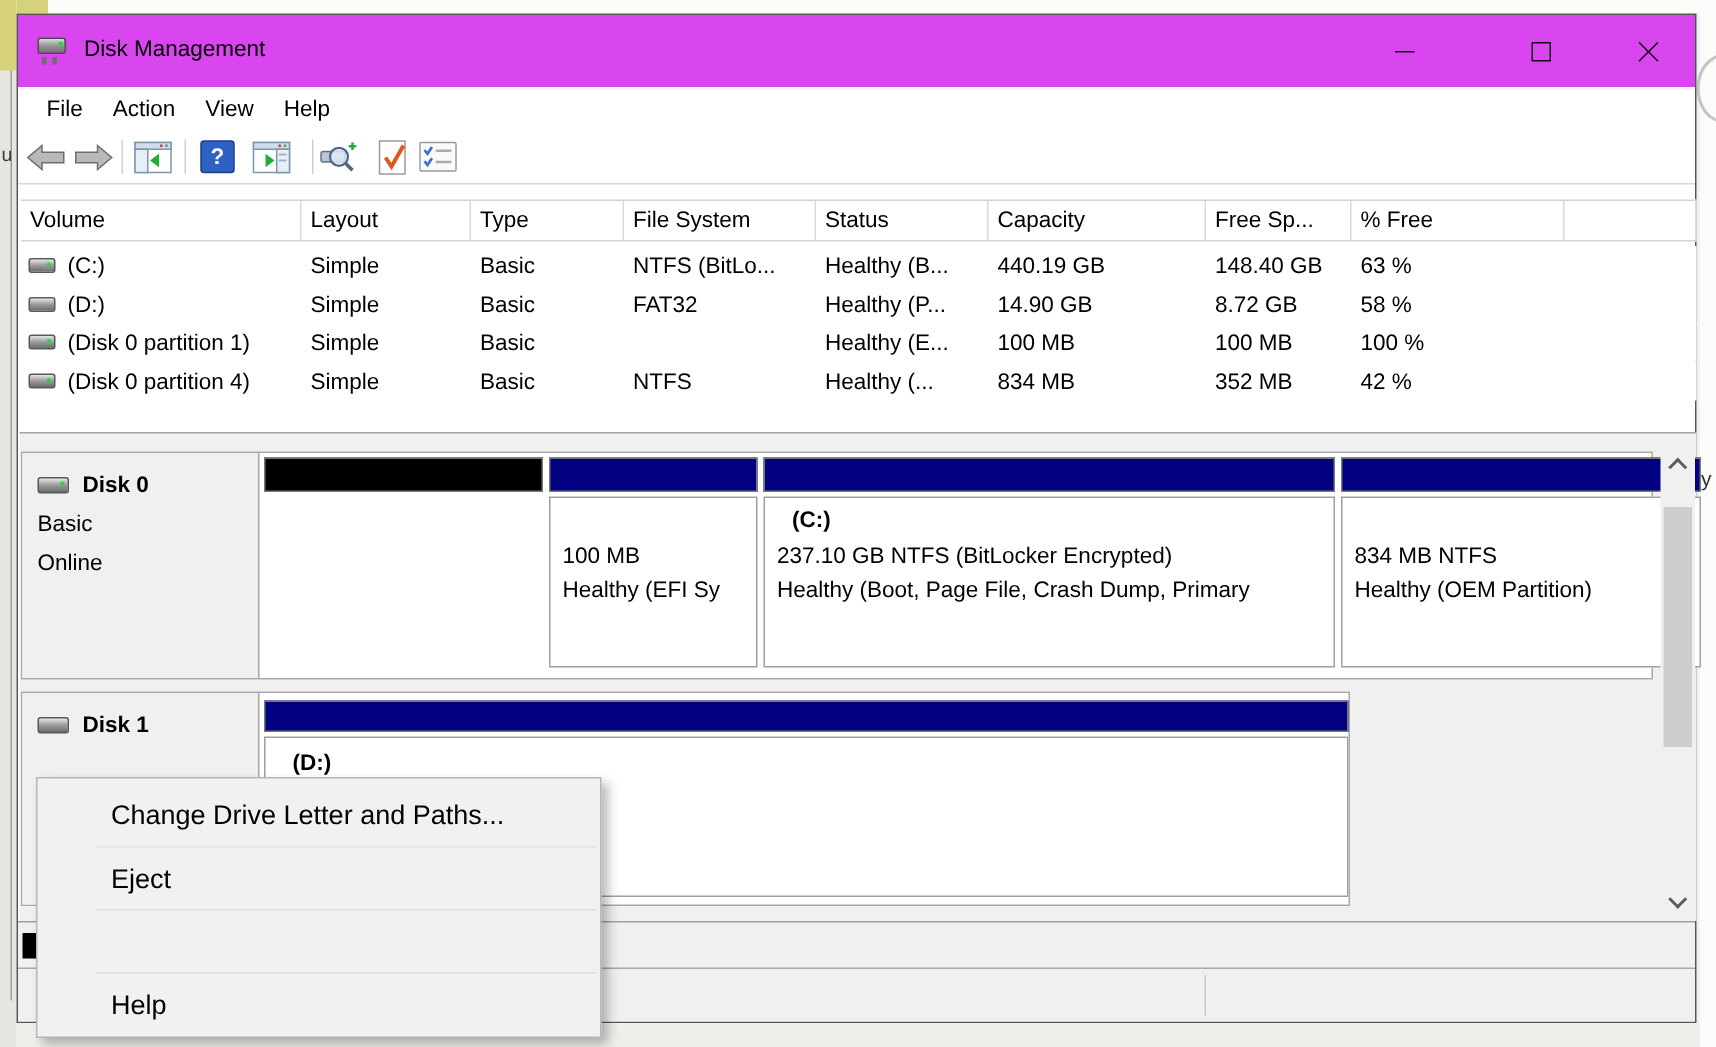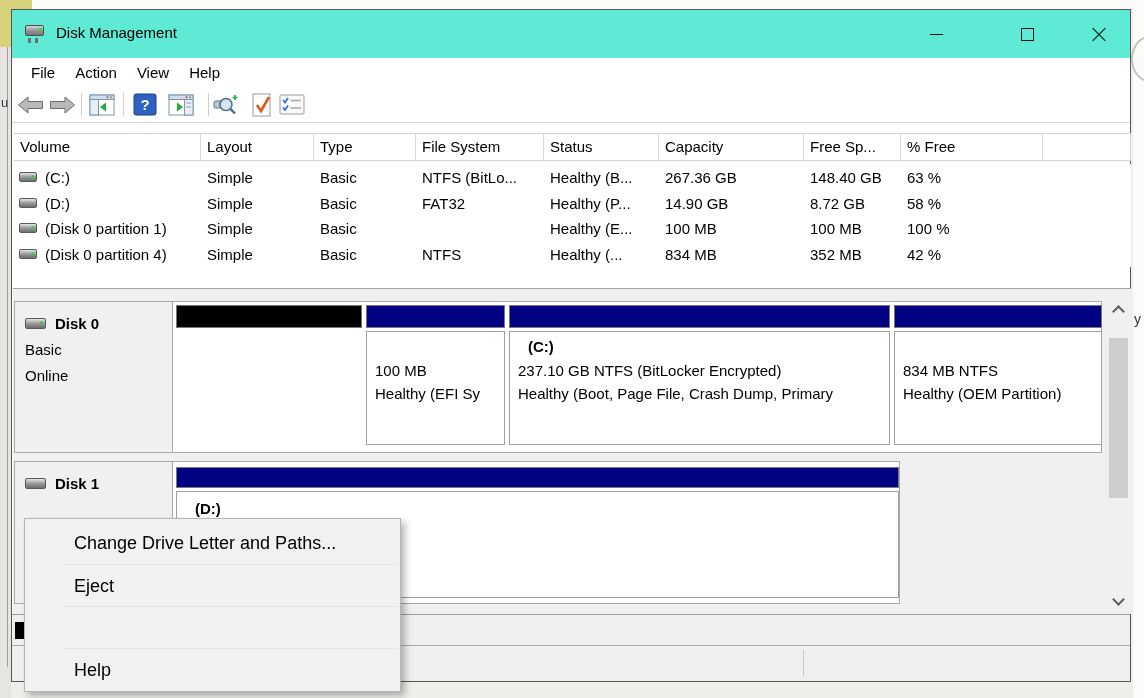--- a/index.html
+++ b/index.html
@@ -21,21 +21,21 @@
   .artifact-u{position:absolute;left:1px;top:95px;font-size:13px;color:#3a3a3a}
   .artifact-y{position:absolute;left:1134px;top:311px;font-size:14px;color:#333}
   .artifact-arc{position:absolute;left:1131px;top:36px;width:36px;height:46px;
     border:2px solid #c4c4c1;border-radius:50%}
 
   
   #window{position:absolute;left:11px;top:9px;width:1120px;height:673px;
     background:#fff;border:1px solid #565656}
 
   
-  .titlebar{position:absolute;left:0;top:0;width:100%;height:48px;background:#5eead4}
+  .titlebar{position:absolute;left:0;top:0;width:100%;height:48px;background:#d946ef}
   .app-icon{position:absolute;left:11px;top:14px;width:24px;height:20px}
   .app-icon .body{position:absolute;left:2px;top:1px;width:19px;height:11px;
     background:linear-gradient(#d8d8d8,#909090 55%,#777);border:1px solid #4c4c4c;border-radius:2px}
   .app-icon .led{position:absolute;right:5px;top:4px;width:3px;height:3px;background:#2fd04a}
   .app-icon .pin1{position:absolute;left:5px;bottom:1px;width:3px;height:5px;background:#6e6e6e}
   .app-icon .pin2{position:absolute;left:12px;bottom:1px;width:3px;height:5px;background:#6e6e6e}
   .title-text{position:absolute;left:44px;top:0;line-height:46px;font-size:15px}
 
   .win-btn{position:absolute;top:9px;width:46px;height:30px;display:flex;align-items:center;justify-content:center}
   #btn-min{left:901px}#btn-max{left:992px}#btn-close{left:1064px}
@@ -87,21 +87,21 @@
   .part{position:absolute}
   .part .band{height:23px;border:1px solid #787878}
   .part .body{position:relative;margin-top:3px;height:114px;background:#fff;border:1px solid #9f9f9f;
     font-size:15px;overflow:hidden}
   .part .t1{position:absolute;left:18px;top:6px;font-weight:bold;white-space:nowrap}
   .part .l1{position:absolute;left:8px;top:30px;white-space:nowrap}
   .part .l2{position:absolute;left:8px;top:53px;white-space:nowrap}
   #d0p0{left:164px;top:295px;width:186px;height:144px}
   #d0p1{left:354px;top:295px;width:139px;height:144px}
   #d0p2{left:497px;top:295px;width:381px;height:144px}
-  #d0p3{left:882px;top:295px;width:208px;height:144px}
+  #d0p3{left:882px;top:295px;width:240px;height:144px}
   #d1p0{left:164px;top:457px;width:723px;height:134px}
   #d1p0 .band{height:21px}
   #d1p0 .body{height:107px}
 
   
   .vscroll{position:absolute;left:1095px;top:287px;width:23px;height:317px;background:#f0f0f0}
   .vthumb{position:absolute;left:2px;top:41px;width:19px;height:160px;background:#cdcdcd}
   .chev{position:absolute;left:7px;width:9px;height:9px;border-left:2px solid #5c5c5c;border-top:2px solid #5c5c5c}
   .chev.up{top:10px;transform:rotate(45deg)}
   .chev.down{bottom:10px;transform:rotate(225deg)}
@@ -245,21 +245,21 @@
 
   <div class="lv-row" style="top:154px">
     <div class="lv-cell vol-cell">
         <span class="drv green"></span>
         <span>(C:)</span>
       </div>
     <div class="lv-cell">Simple</div>
     <div class="lv-cell">Basic</div>
     <div class="lv-cell">NTFS (BitLo...</div>
     <div class="lv-cell">Healthy (B...</div>
-    <div class="lv-cell">267.36 GB</div>
+    <div class="lv-cell">440.19 GB</div>
     <div class="lv-cell">148.40 GB</div>
     <div class="lv-cell">63 %</div>
     <div class="lv-cell"></div>
   </div>
   <div class="lv-row" style="top:180px">
     <div class="lv-cell vol-cell">
         <span class="drv"></span>
         <span>(D:)</span>
       </div>
     <div class="lv-cell">Simple</div>

